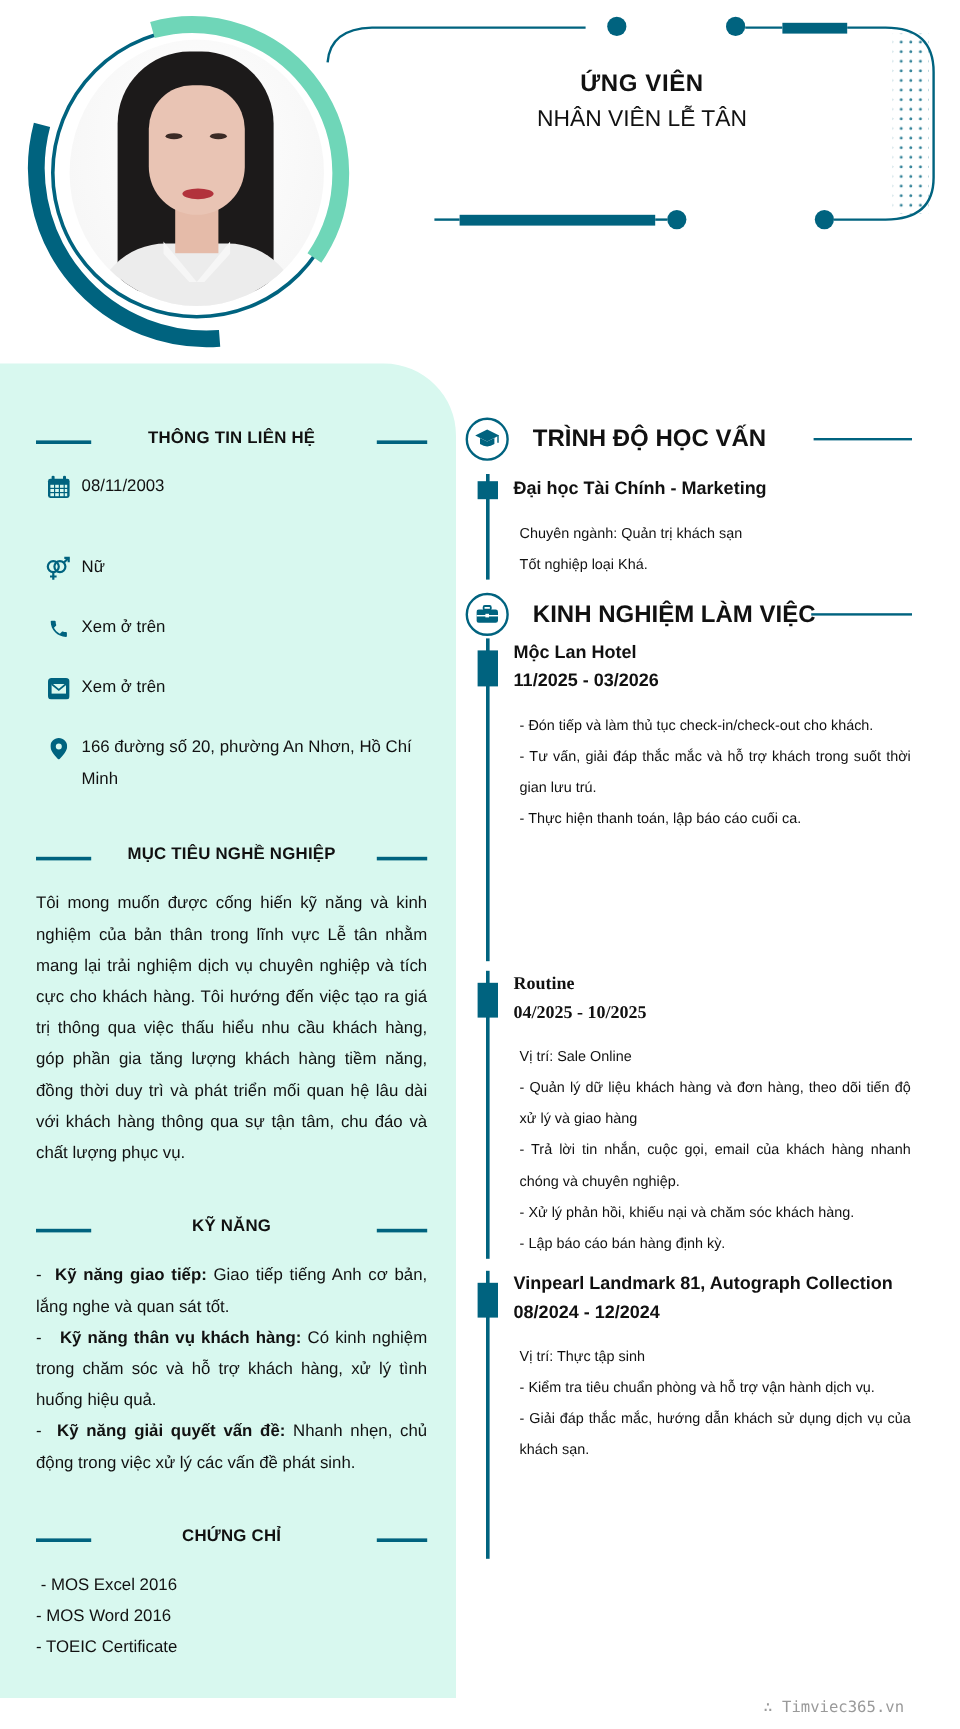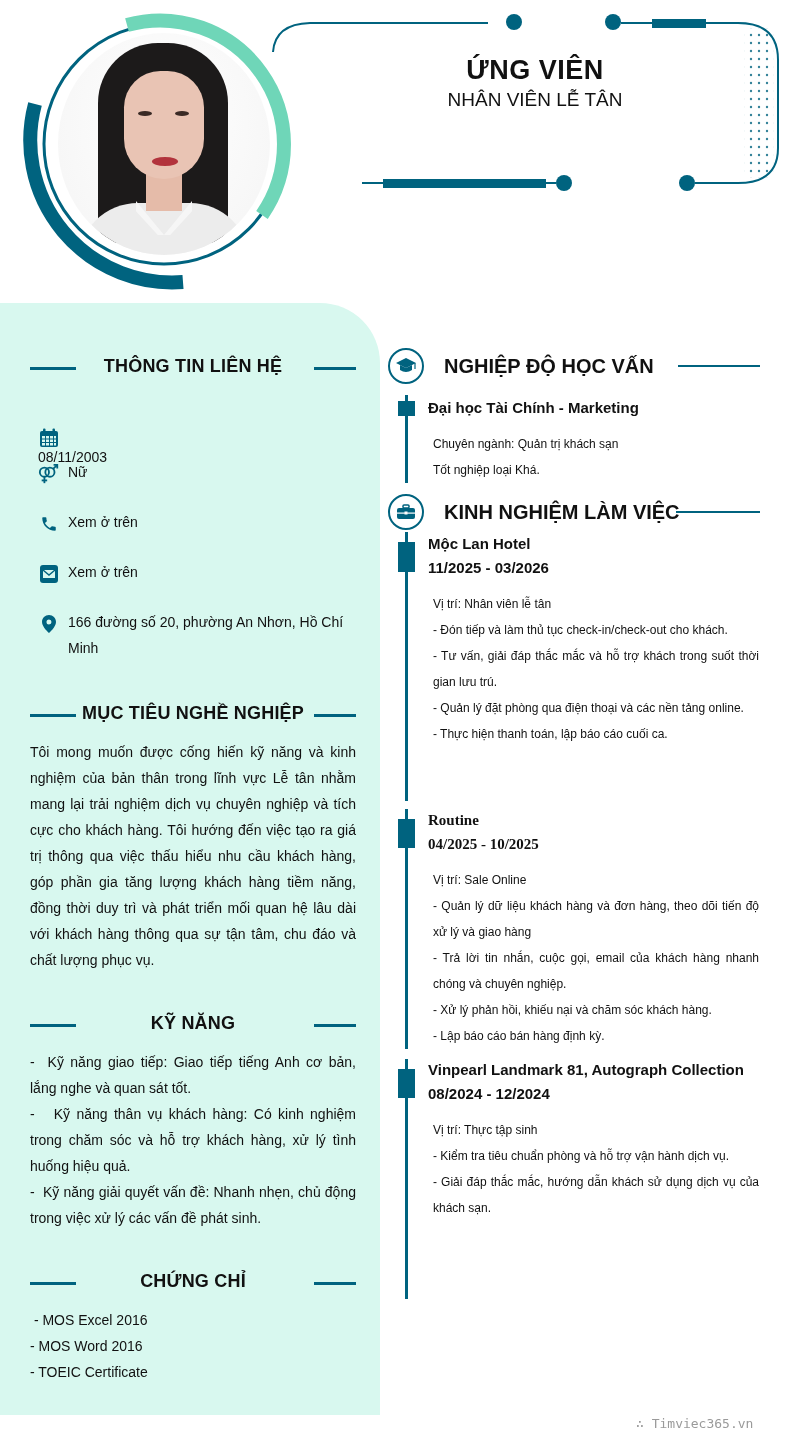--- a/index.html
+++ b/index.html
@@ -19,41 +19,41 @@
     .face { position: absolute; left: 66px; top: 38px; width: 80px; height: 108px; background: #e9c4b4; border-radius: 40px 40px 44px 44px; }
     .eye { position: absolute; top: 78px; width: 14px; height: 5px; background: #3a2a25; border-radius: 50%; }
     .eye.l { left: 80px; } .eye.r { left: 117px; }
     .lips { position: absolute; left: 94px; top: 124px; width: 26px; height: 9px; background: #b2333c; border-radius: 50%; }
     .neck { position: absolute; left: 88px; top: 138px; width: 36px; height: 40px; background: #e5bba9; }
     .shirt { position: absolute; left: 20px; top: 170px; width: 172px; height: 80px; background: #ececec; border-radius: 60px 60px 0 0; }
     .collar { position: absolute; left: 78px; top: 168px; width: 56px; height: 34px; background: #f6f6f6; clip-path: polygon(0 0, 50% 100%, 100% 0, 100% 30%, 50% 120%, 0 30%); }
 
     .frame-svg { position: absolute; left: 260px; top: 0; }
     .title-block { position: absolute; left: 380px; top: 52px; width: 310px; text-align: center; }
-    .name { font-family: "Liberation Sans", sans-serif; font-weight: bold; font-size: 27px; letter-spacing: 0.5px; color: #111; line-height: 36px; }
+    .name { font-family: "Liberation Sans", sans-serif; font-weight: bold; font-size: 20px; letter-spacing: 0.5px; color: #111; line-height: 36px; }
     .position { font-size: 19px; color: #111; line-height: 24px; }
 
     
     .left-col {
       position: absolute; left: 0; top: 303px; width: 380px; height: 1112px;
       background: #d8f8ef; border-radius: 0 60px 0 0;
     }
     .sec-head { position: absolute; left: 30px; width: 326px; height: 30px; }
     .sec-head .line { position: absolute; top: 13px; height: 3px; background: #00637f; }
     .sec-head .line.l { left: 0; width: 46px; }
     .sec-head .line.r { right: 0; width: 42px; }
-    .sec-head .title { position: absolute; left: 0; right: 0; top: 2px; text-align: center; font-weight: bold; font-size: 18px; color: #111; letter-spacing: 0.2px; }
+    .sec-head .title { position: absolute; left: 0; right: 0; top: 2px; text-align: center; font-weight: bold; font-size: 14px; color: #111; letter-spacing: 0.2px; }
 
     .contact-item { position: absolute; left: 38px; width: 320px; display: flex; align-items: flex-start; }
     .contact-item .ic { width: 22px; height: 22px; flex: 0 0 22px; margin-right: 8px; margin-top: -1px; display: flex; align-items: center; justify-content: center; }
     .contact-item .txt { font-size: 14px; line-height: 26px; color: #111; margin-top: -5px; }
 
     .para { position: absolute; left: 30px; width: 326px; font-size: 14px; line-height: 26px; color: #111; text-align: justify; }
     .skill { display: block; }
-    .skill b { font-weight: normal; }
+    .skill b { font-weight: bold; }
     .cert-line { font-size: 14px; line-height: 26px; color: #111; }
 
     
     .r-head { position: absolute; left: 388px; width: 372px; height: 38px; }
     .r-head .circle { position: absolute; left: 0; top: 0; width: 36px; height: 36px; border: 2px solid #00637f; border-radius: 50%; background: #fff; display: flex; align-items: center; justify-content: center; }
     .r-head .title { position: absolute; left: 56px; top: 7px; font-weight: bold; font-size: 20px; color: #111; white-space: nowrap; }
     .r-head .line { position: absolute; right: 0; top: 17px; height: 2px; background: #00637f; }
 
     .vline { position: absolute; left: 405px; width: 3px; background: #00637f; }
     .marker { position: absolute; left: 398px; width: 17px; background: #00637f; }
@@ -118,21 +118,21 @@
 </div>
 
 <div class="left-col"></div>
 
 <div class="sec-head" style="top:354px;">
   <div class="line l"></div>
   <div class="title">THÔNG TIN LIÊN HỆ</div>
   <div class="line r"></div>
 </div>
 
-<div class="contact-item" style="top:428px;flex-direction:column;">
+<div class="contact-item" style="top:396px;">
   <span class="ic">
     <svg width="20" height="20" viewBox="0 0 20 20">
         <rect x="1" y="3" width="18" height="16" rx="2" fill="#00637f"></rect>
         <rect x="4" y="0.5" width="2.5" height="5" rx="1" fill="#00637f"></rect>
         <rect x="13.5" y="0.5" width="2.5" height="5" rx="1" fill="#00637f"></rect>
         <g fill="#d8f8ef">
           <rect x="3" y="8" width="3" height="2.5"></rect>
           <rect x="7" y="8" width="3" height="2.5"></rect>
           <rect x="11" y="8" width="3" height="2.5"></rect>
           <rect x="15" y="8" width="2" height="2.5"></rect>
@@ -223,21 +223,21 @@
 </div>
 
 <div class="r-head" style="top:348px;">
   <div class="circle">
     <svg width="22" height="18" viewBox="0 0 22 18">
         <polygon points="11,1 21,6 11,11 1,6" fill="#00637f"></polygon>
         <path d="M5 8 L5 13 Q11 17 17 13 L17 8 L11 11 Z" fill="#00637f"></path>
         <line x1="20" y1="6" x2="20" y2="12" stroke="#00637f" stroke-width="1.2"></line>
       </svg>
   </div>
-  <div class="title">NGHIỆP ĐỘ HỌC VẤN</div>
+  <div class="title">TRÌNH ĐỘ HỌC VẤN</div>
   <div class="line" style="width:82px;"></div>
 </div>
 
 <div class="vline" style="top:395px;height:88px;"></div>
 <div class="marker" style="top:401px;height:15px;"></div>
 <div class="entry-title" style="top:396px;">Đại học Tài Chính - Marketing</div>
 <div class="entry-body" style="top:431px;">
   <div>Chuyên ngành: Quản trị khách sạn</div>
   <div>Tốt nghiệp loại Khá.</div>
 </div>
@@ -255,24 +255,22 @@
   <div class="line" style="width:84px;"></div>
 </div>
 
 <div class="vline" style="top:532px;height:269px;"></div>
 <div class="marker" style="top:542px;height:30px;"></div>
 <div class="entry-title" style="top:532px;">
   <div>Mộc Lan Hotel</div>
   <div>11/2025 - 03/2026</div>
 </div>
 <div class="entry-body" style="top:591px;">
-  <div>Vị trí: Nhân viên lễ tân</div>
   <div>- Đón tiếp và làm thủ tục check-in/check-out cho khách.</div>
   <div>- Tư vấn, giải đáp thắc mắc và hỗ trợ khách trong suốt thời gian lưu trú.</div>
-  <div>- Quản lý đặt phòng qua điện thoại và các nền tảng online.</div>
   <div>- Thực hiện thanh toán, lập báo cáo cuối ca.</div>
 </div>
 
 <div class="vline" style="top:809px;height:240px;"></div>
 <div class="marker" style="top:819px;height:29px;"></div>
 <div class="entry-title" style="top:808px;font-family:Liberation Serif, serif;">
   <div>Routine</div>
   <div>04/2025 - 10/2025</div>
 </div>
 <div class="entry-body" style="top:867px;">

